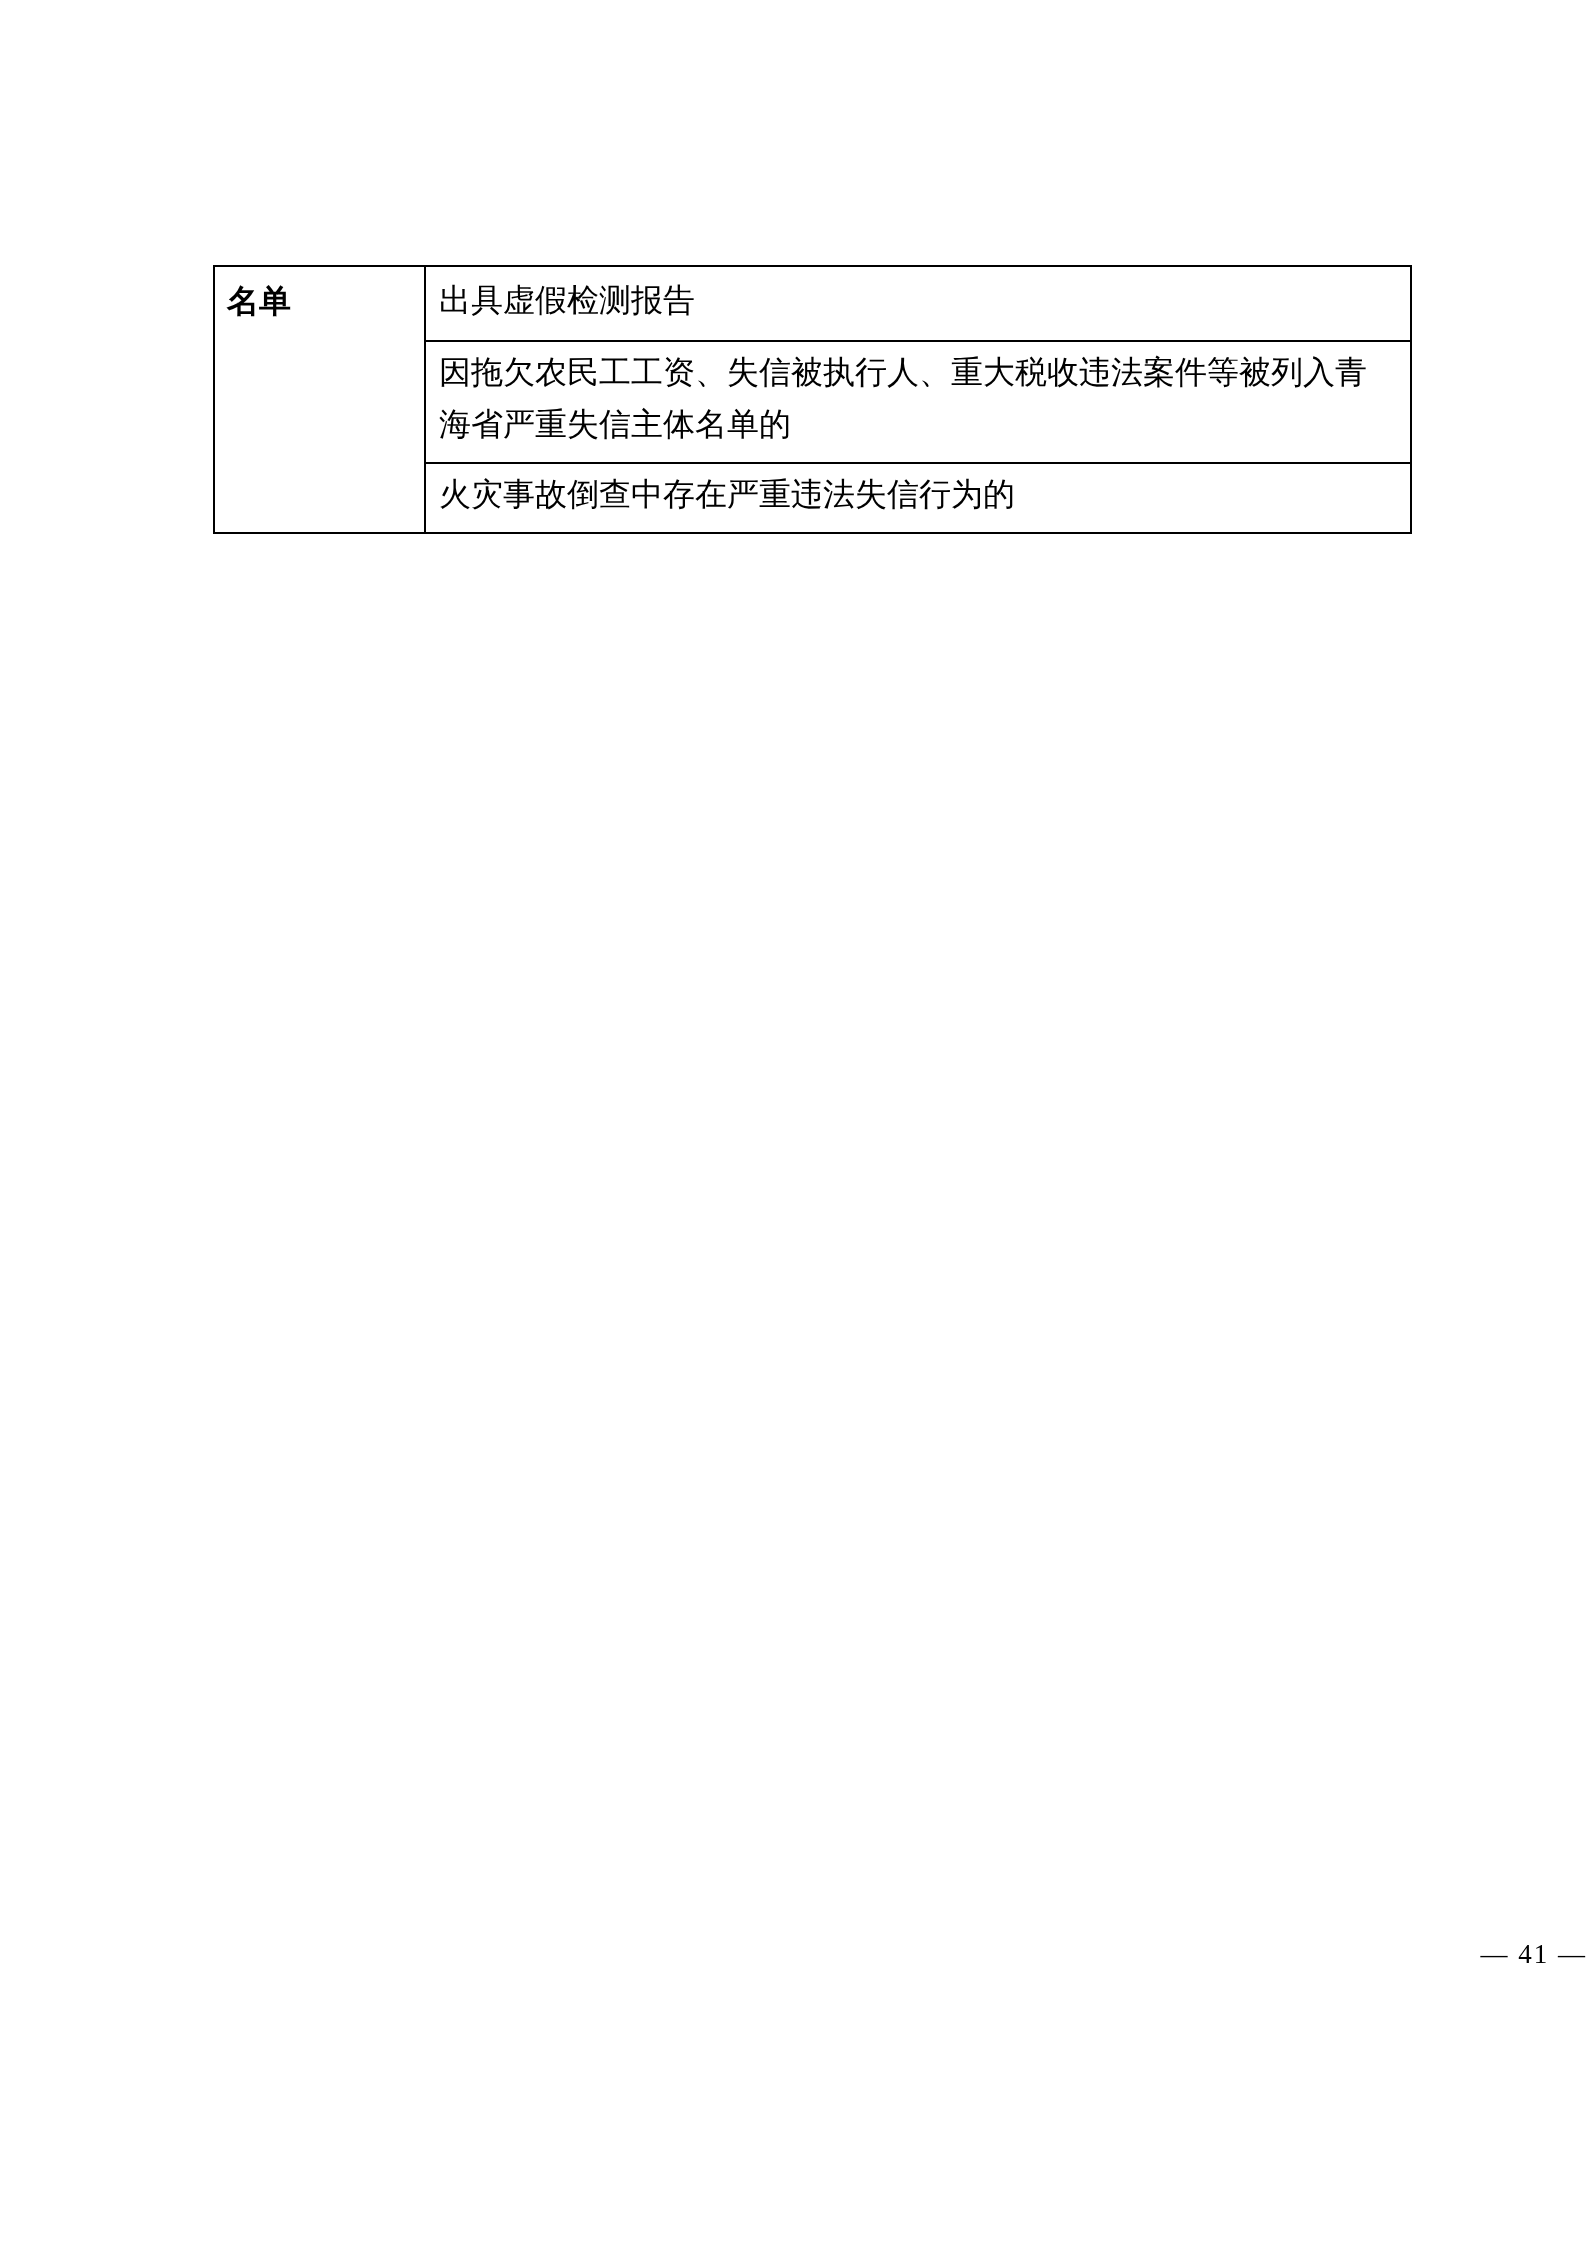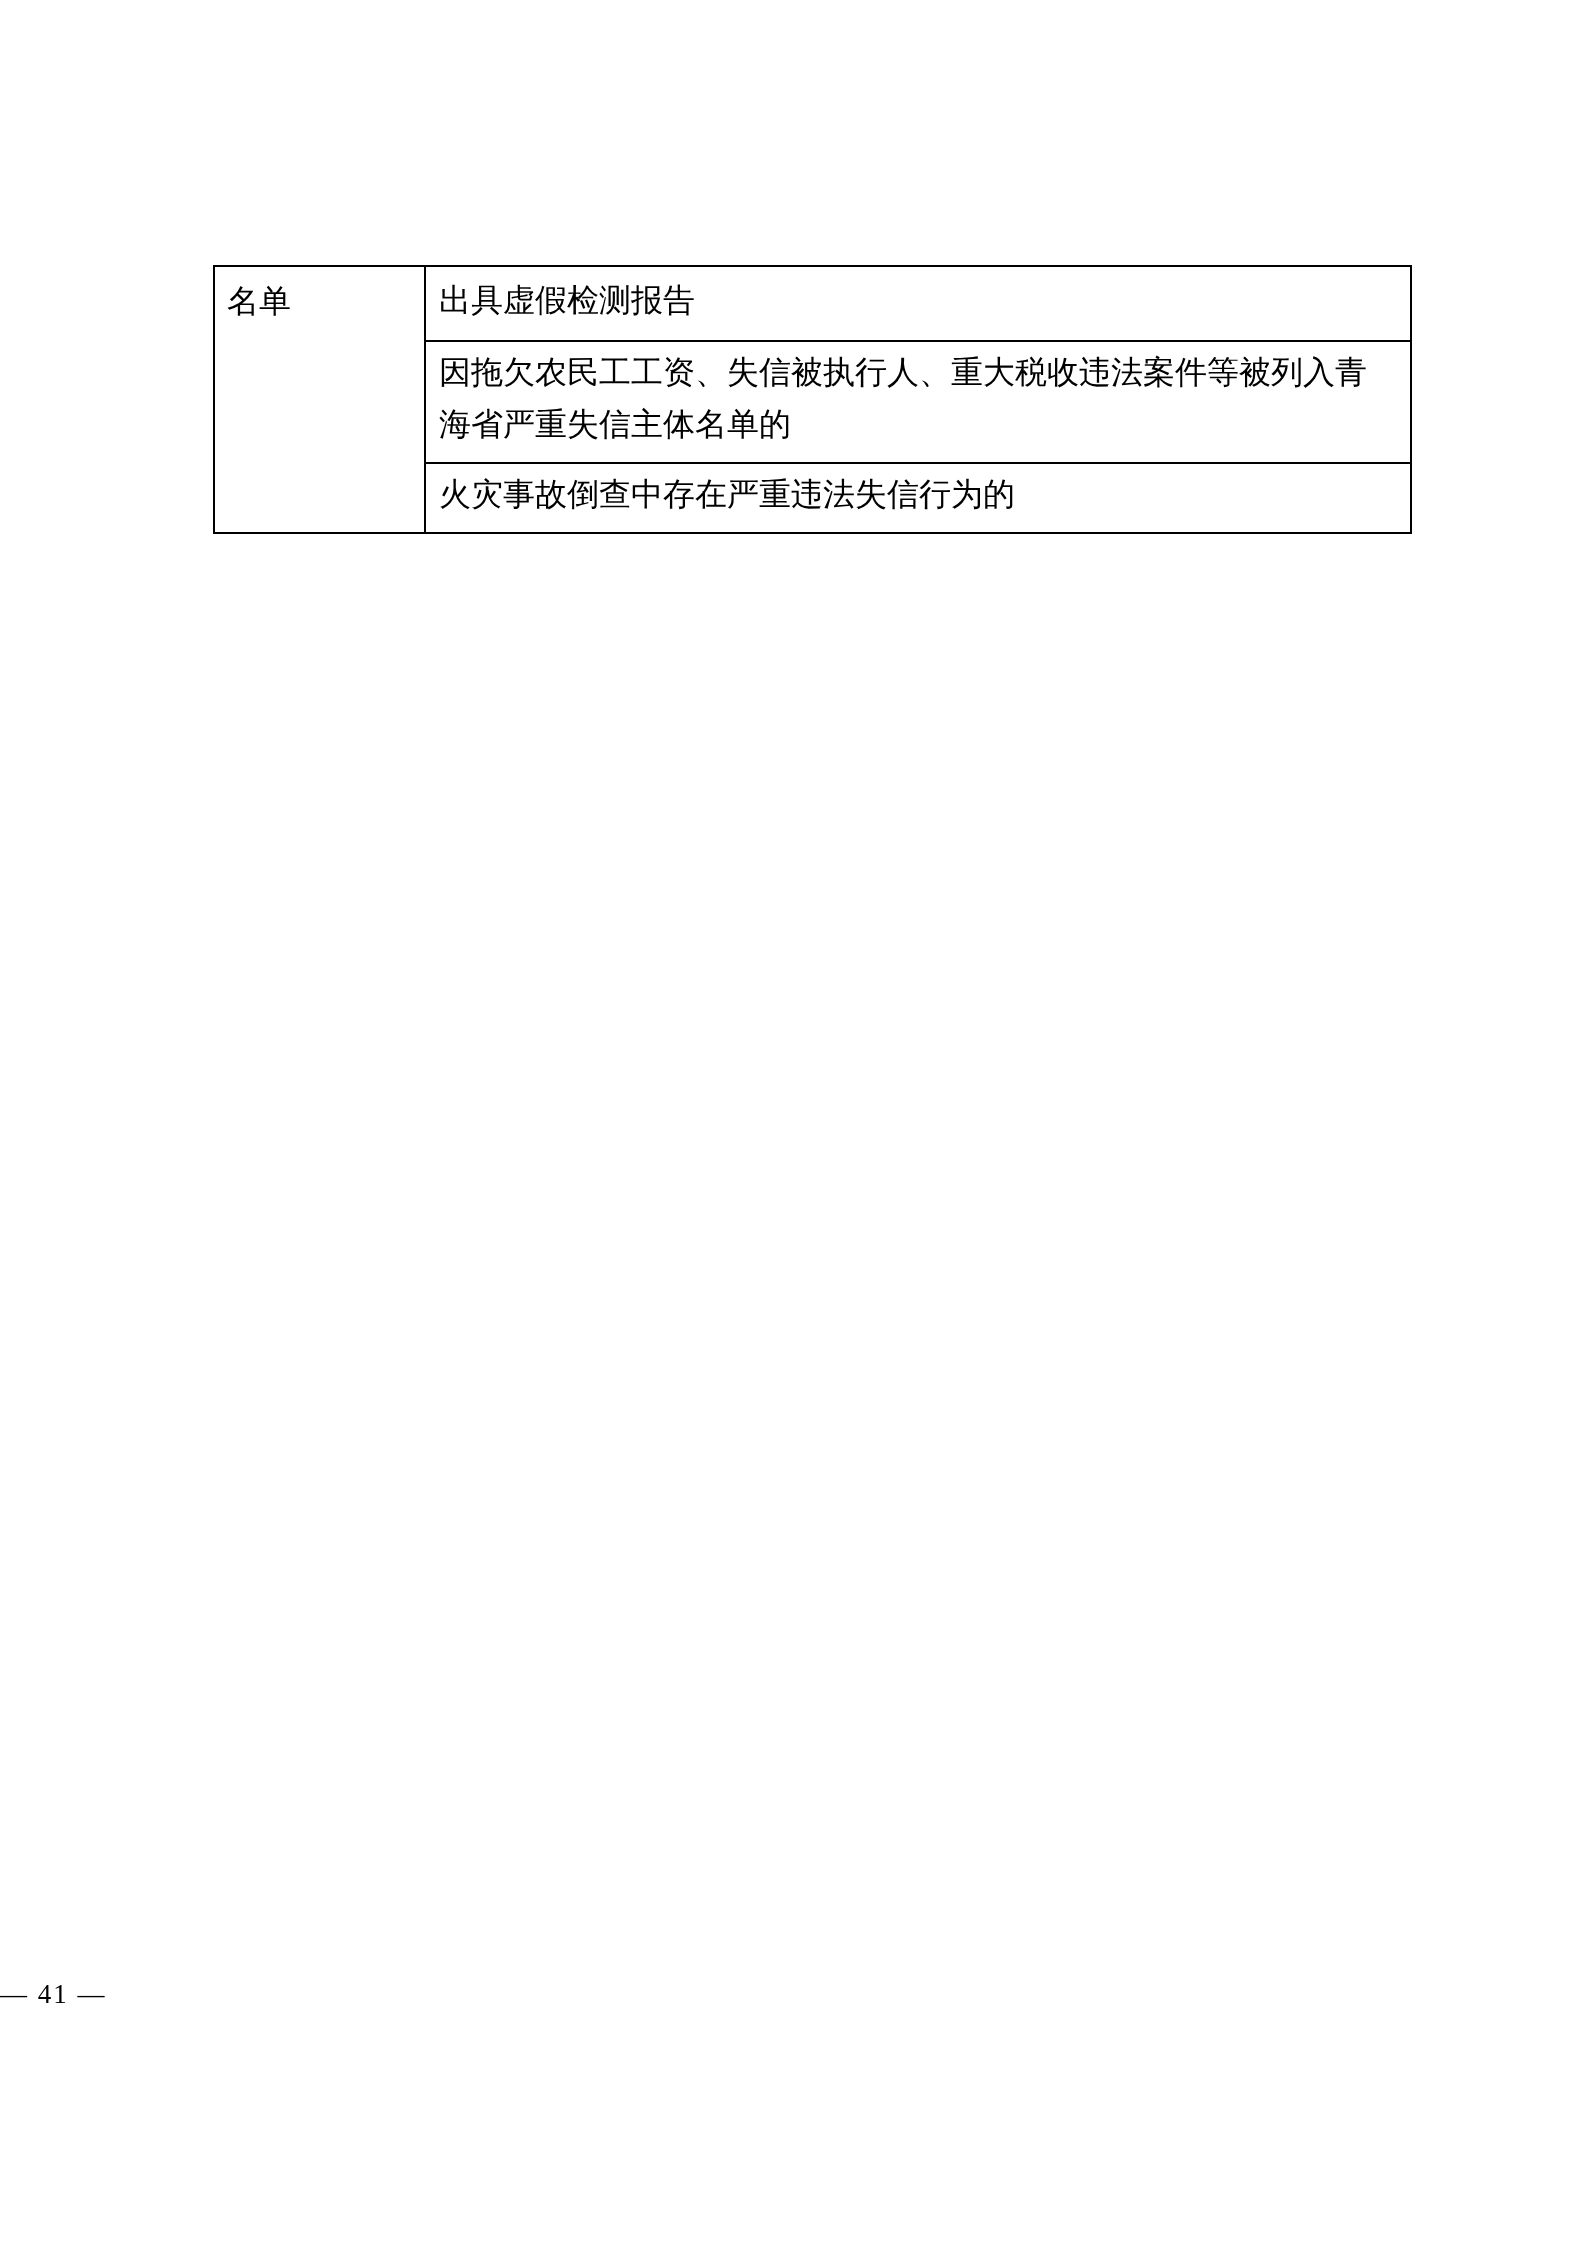--- a/index.html
+++ b/index.html
@@ -29,37 +29,37 @@
     font-size: 32px;
     line-height: 52px;
     color: #000000;
     background: #ffffff;
     overflow: hidden;
   }
   td.head-cell {
     width: 187px;
     vertical-align: top;
     padding: 8px 10px 0 12px;
-    font-weight: 400;
+    font-weight: 700;
     line-height: 40px;
     border-radius: 16px;
   }
   td.body-cell {
     vertical-align: middle;
     padding: 4px 14px 12px 13px;
   }
   tr.row-1 { height: 75px; }
   tr.row-2 { height: 115px; }
   tr.row-3 { height: 56px; }
   .page-number {
     position: absolute;
     left: 0;
-    top: 1976px;
+    top: 1936px;
     width: 100%;
-    text-align: left;
+    text-align: right;
     font-size: 27px;
     line-height: 36px;
     letter-spacing: 2px;
     color: #000000;
     font-family: "Liberation Serif", serif;
   }
 </style>
 </head>
 <body>
 

